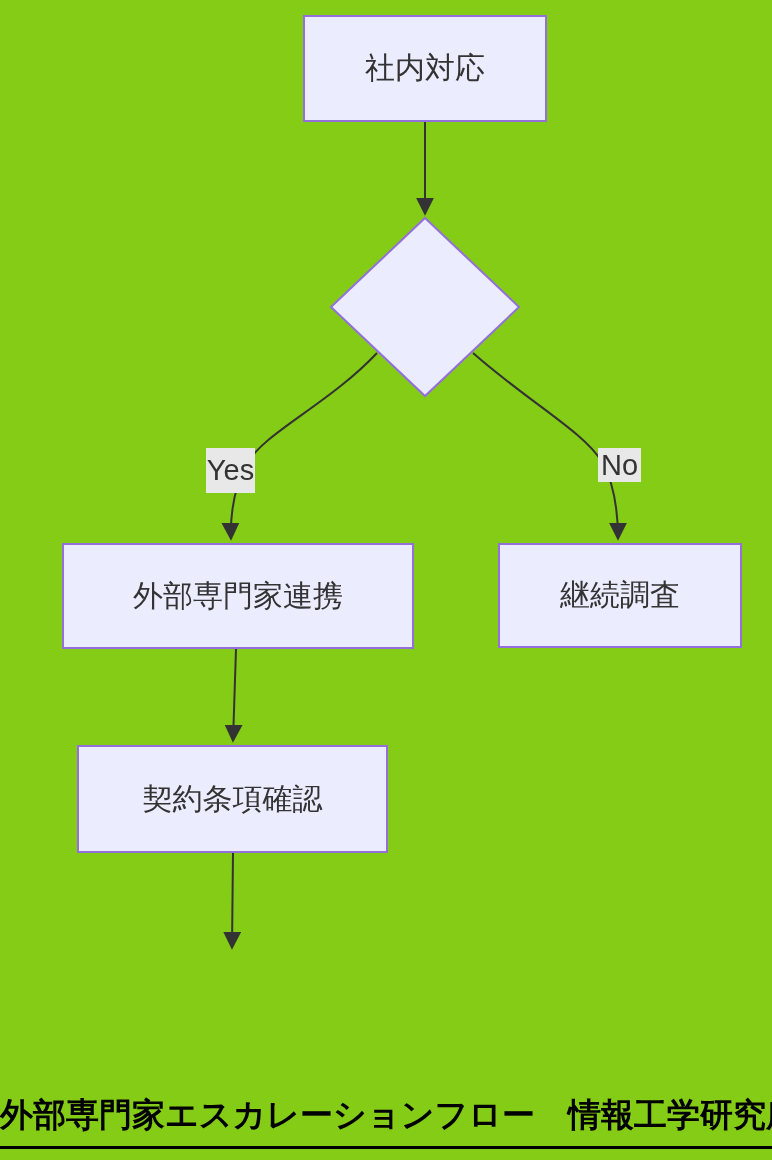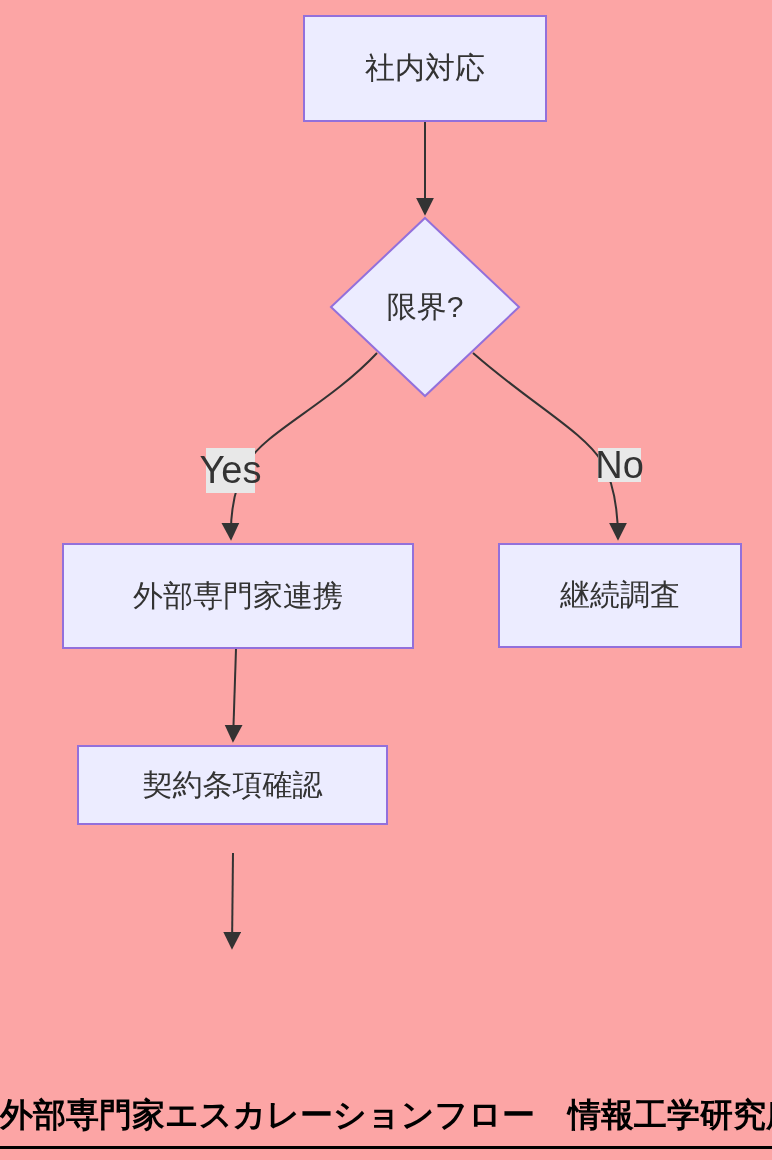--- a/index.html
+++ b/index.html
@@ -5,21 +5,21 @@
   html, body {
     margin: 0;
     padding: 0;
     background: #ffffff;
     font-family: "Liberation Sans", "DejaVu Sans", sans-serif;
   }
   #canvas {
     position: relative;
     width: 772px;
     height: 1160px;
-    background: #fca5a5;
+    background: #84cc16;
     overflow: hidden;
   }
   #edge-layer {
     position: absolute;
     left: 0;
     top: 0;
     width: 772px;
     height: 1160px;
   }
   .edge {
@@ -53,21 +53,21 @@
     align-items: center;
     justify-content: center;
     text-align: center;
     white-space: nowrap;
   }
   .edge-label {
     position: absolute;
     box-sizing: border-box;
     background: var(--edge-label-bg, #e8e8e8);
     color: var(--text, #333333);
-    font-size: 38px;
+    font-size: 29px;
     display: flex;
     align-items: center;
     justify-content: center;
     white-space: nowrap;
   }
   .caption {
     position: absolute;
     left: 0;
     top: 1094px;
     width: 772px;
@@ -110,35 +110,34 @@
 
     <path class="edge" d="M 233 853 L 232 948" marker-end="url(#arrowhead)"></path>
 
     <polygon class="diamond-shape" points="425,218 519,307 425,396 331,307"></polygon>
   </svg>
 
   <div class="node" style="left:303px; top:15px; width:244px; height:107px;">
     <span>社内対応</span>
   </div>
 
-  <div class="diamond-label" style="left:345px; top:285px; width:160px; height:44px;">限界?</div>
 
   <div class="edge-label" style="left:206px; top:448px; width:49px; height:45px;">Yes</div>
 
   <div class="edge-label" style="left:598px; top:448px; width:43px; height:34px;">No</div>
 
   <div class="node" style="left:62px; top:543px; width:352px; height:106px;">
     <span>外部専門家連携</span>
   </div>
 
   <div class="node" style="left:498px; top:543px; width:244px; height:105px;">
     <span>継続調査</span>
   </div>
 
-  <div class="node" style="left:77px; top:745px; width:311px; height:80px;">
+  <div class="node" style="left:77px; top:745px; width:311px; height:108px;">
     <span>契約条項確認</span>
   </div>
 
 
   <div class="caption">外部専門家エスカレーションフロー　情報工学研究所</div>
 
   <div class="caption-underline"></div>
 
 </div>
 

